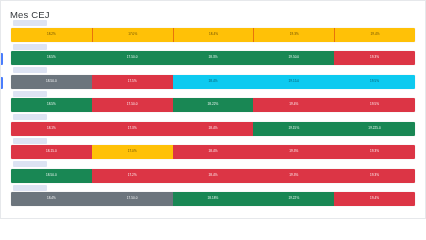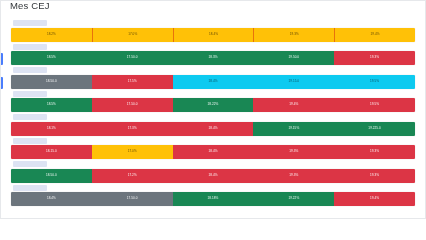--- a/index.html
+++ b/index.html
@@ -10,21 +10,21 @@
     -webkit-font-smoothing:antialiased;
   }
   .app{
     position:relative;width:426px;height:219px;
     background:#ffffff;
     box-sizing:border-box;
     border:1px solid #e6e8eb;
   }
   .header{
     height:18px;
-    display:flex;align-items:flex-start;
+    display:flex;align-items:flex-end;
     padding:0 0 0 9px;
     background:#ffffff;
   }
   .header .title{
     font-size:9.5px;
     color:#33373b;
     letter-spacing:.15px;
     line-height:1;
     white-space:nowrap;
   }

